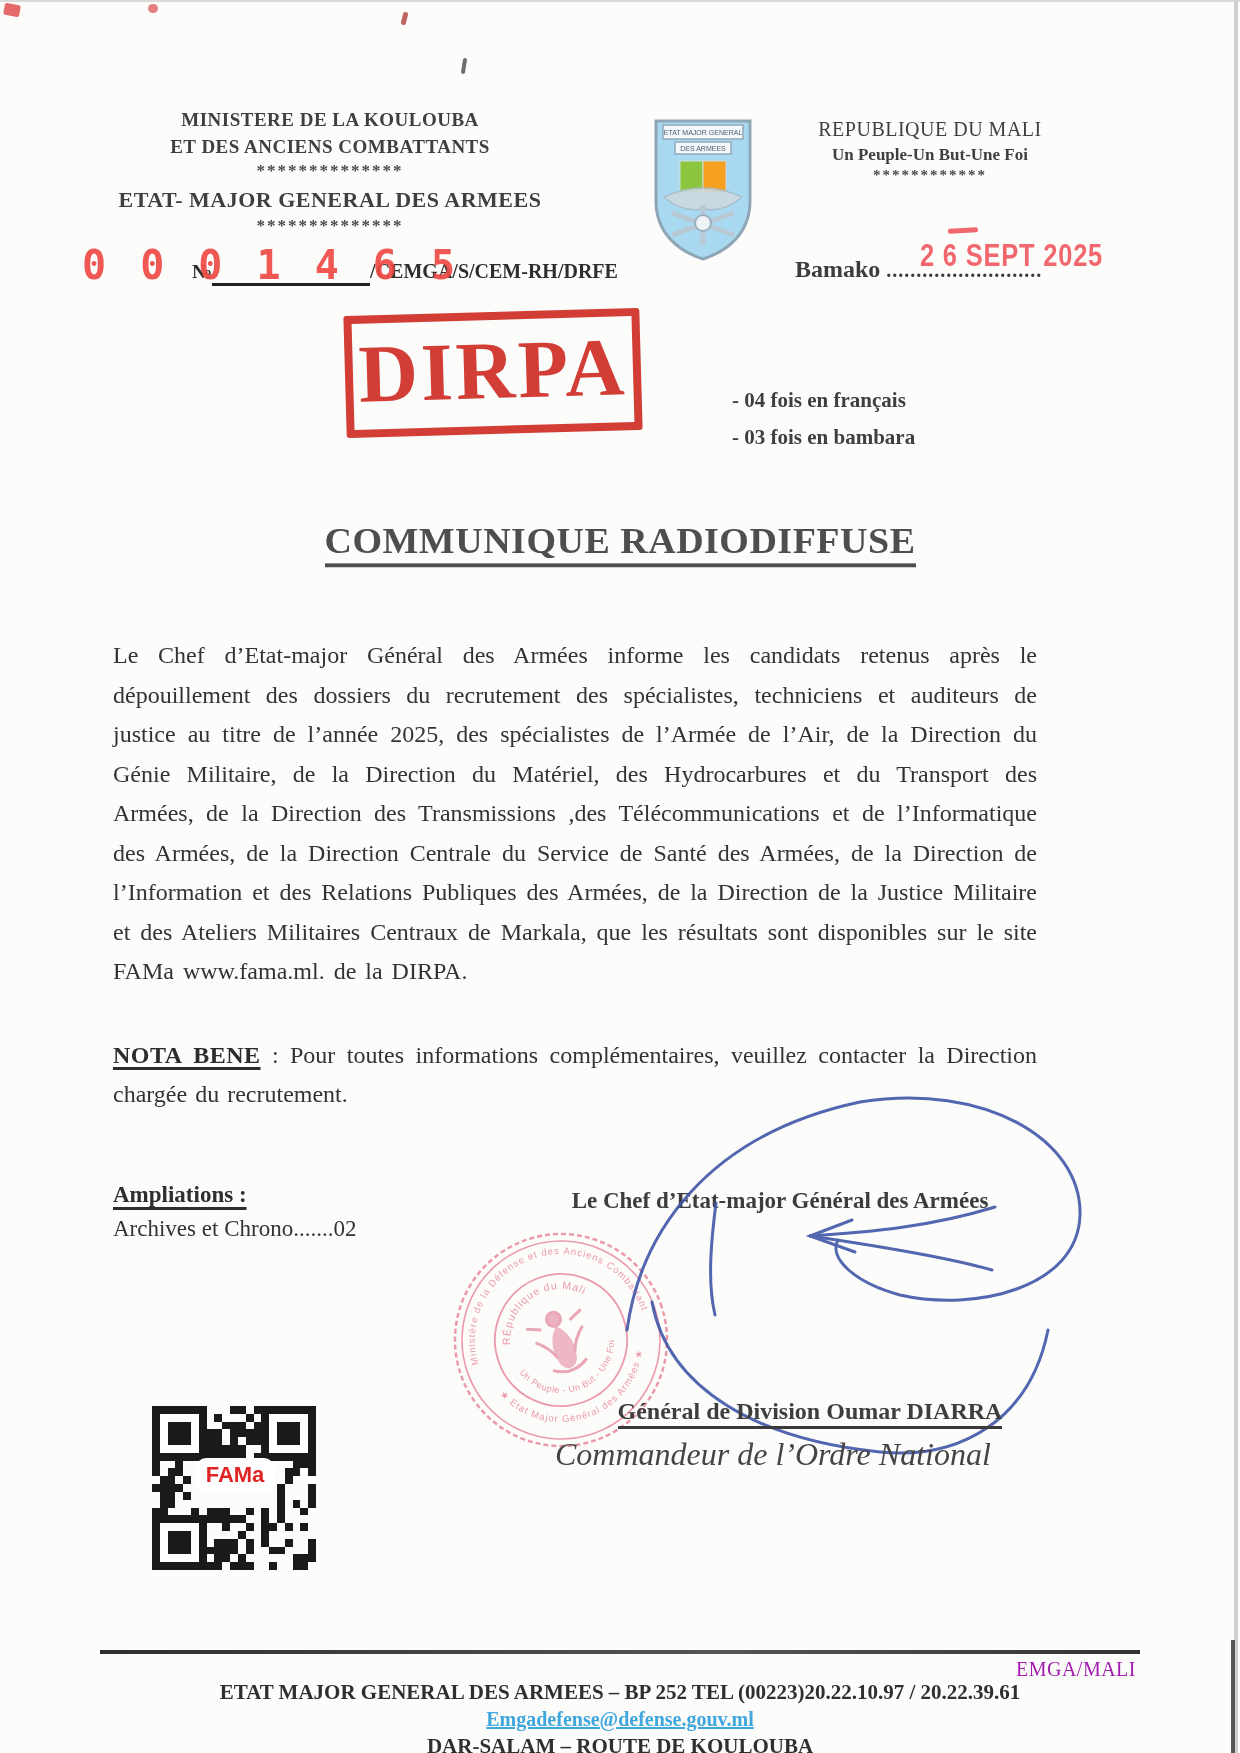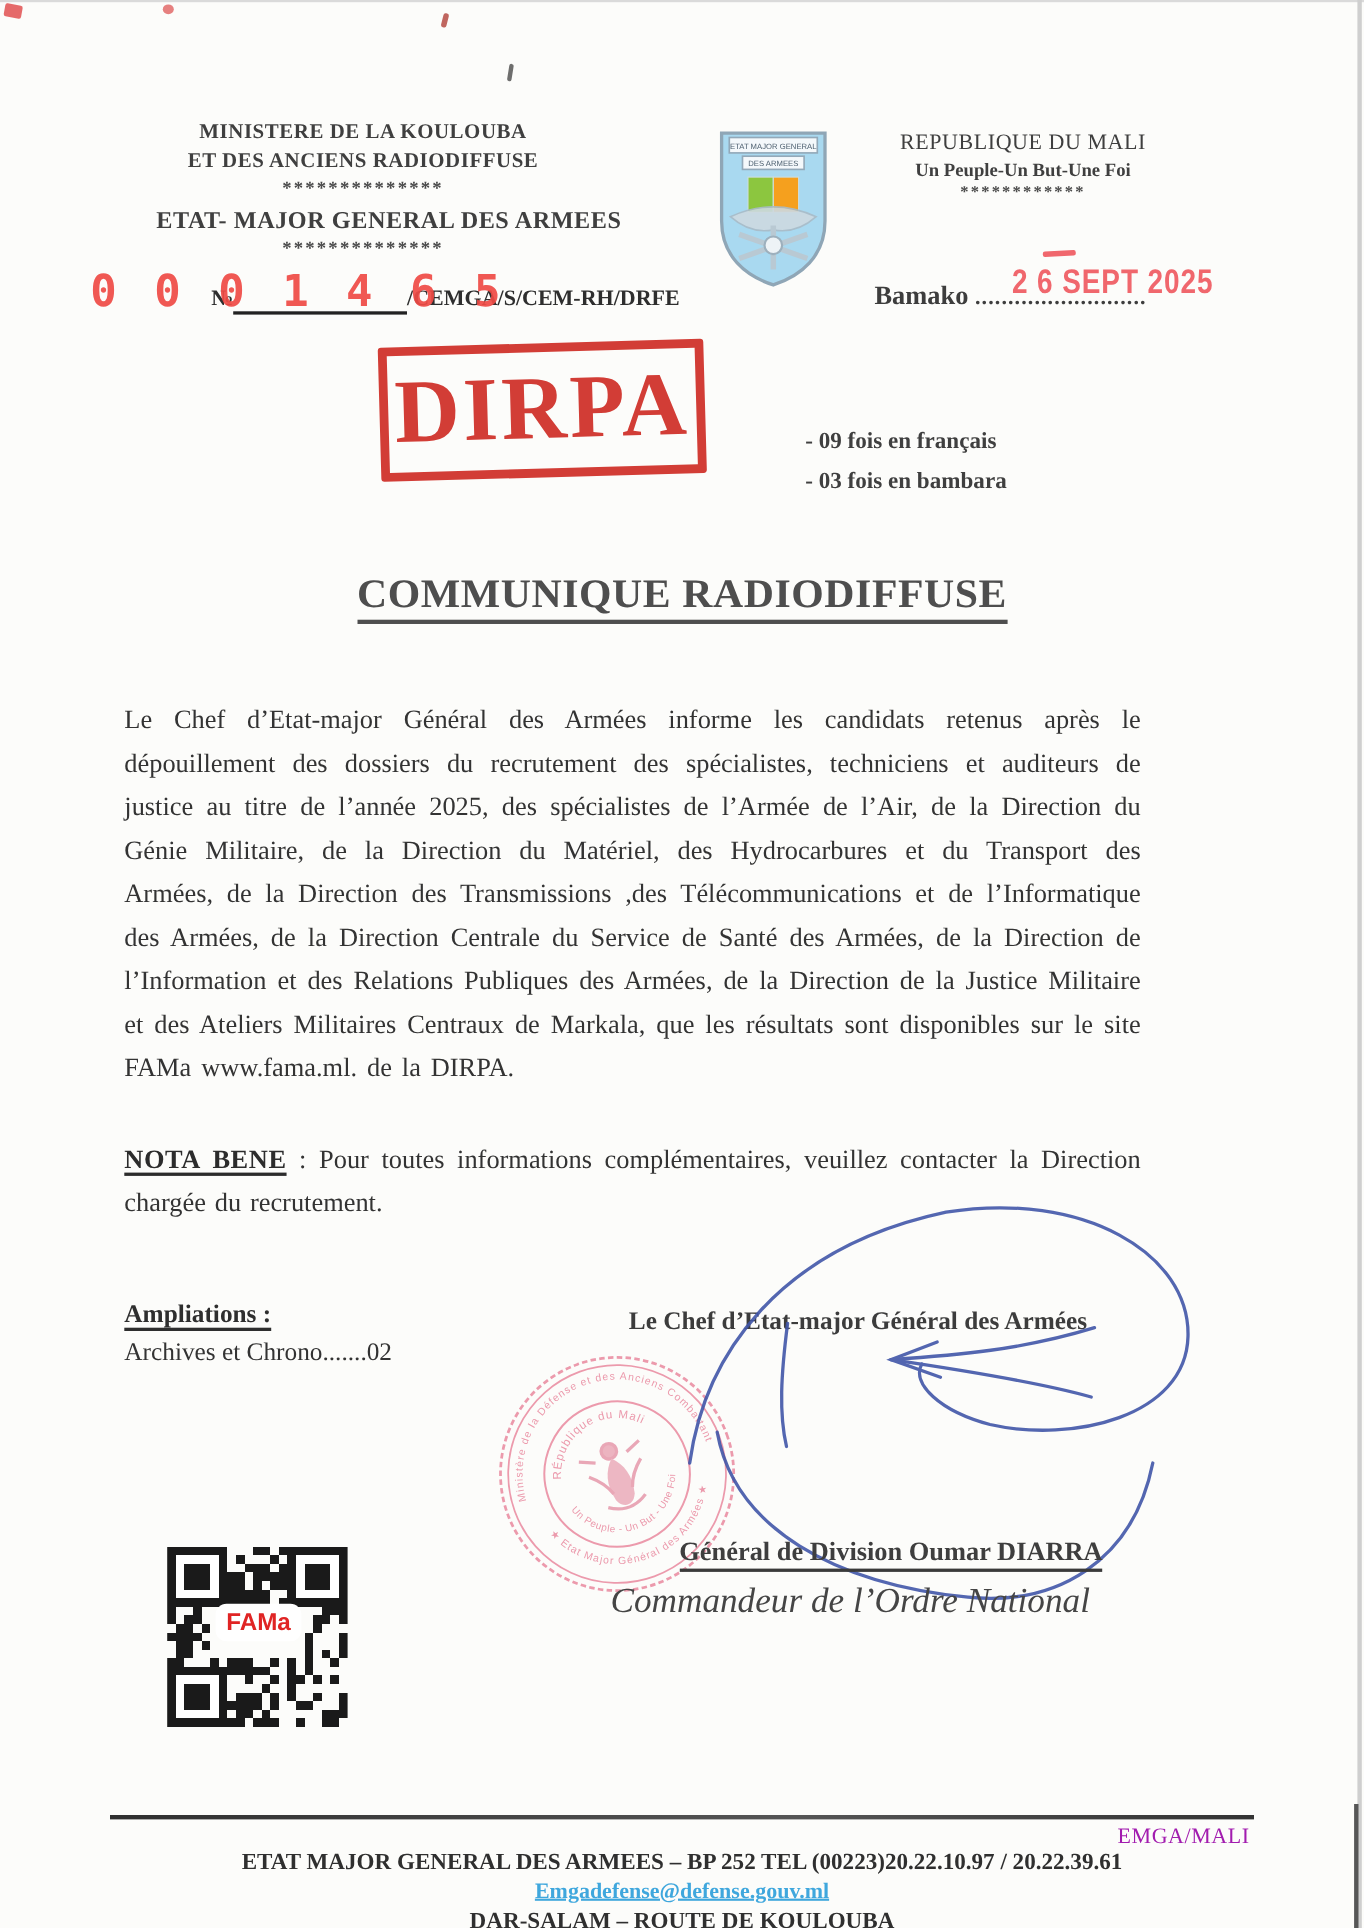--- a/index.html
+++ b/index.html
@@ -6,21 +6,21 @@
   #page{
     position:relative;width:1240px;height:1753px;background:#fcfcfa;
     font-family:"Liberation Serif",serif;color:#333;overflow:hidden;
     box-shadow:0 0 6px rgba(0,0,0,.2);
   }
   .abs{position:absolute;}
   
   .hdr-left{left:95px;top:106px;width:470px;text-align:center;color:#3f3f3f;}
   .hdr-left .l1{font-size:19px;font-weight:bold;letter-spacing:.5px;line-height:27px;}
   .hdr-left .stars{font-size:17px;font-weight:bold;letter-spacing:2px;line-height:22px;color:#4a4a4a;}
-  .hdr-left .l2{font-size:22px;font-weight:bold;letter-spacing:.5px;line-height:30px;margin-top:3px;text-align:right;}
+  .hdr-left .l2{font-size:22px;font-weight:bold;letter-spacing:.5px;line-height:30px;margin-top:3px;}
   .hdr-right{left:790px;top:118px;width:280px;text-align:center;color:#3f3f3f;}
   .hdr-right .l1{font-size:20px;font-weight:normal;letter-spacing:.5px;}
   .hdr-right .l2{font-size:17px;font-weight:bold;margin-top:4px;}
   .hdr-right .stars{font-size:15px;font-weight:bold;letter-spacing:2px;margin-top:2px;color:#4a4a4a;}
   
   .ref{left:88px;top:250px;height:50px;width:520px;}
   .ref .black{position:absolute;left:104px;top:10px;font-size:20px;font-weight:bold;color:#2e2e2e;white-space:nowrap;}
   .ref .uline{display:inline-block;width:158px;border-bottom:3px solid #222;}
   .ref .redno{position:absolute;left:-6px;top:-8px;font-family:"DejaVu Sans Mono",monospace;
     font-size:40px;font-weight:bold;color:#ef4b45;letter-spacing:5px;opacity:.92;white-space:nowrap;}
@@ -74,21 +74,21 @@
   .spk3{left:402px;top:12px;width:5px;height:13px;background:#b04038;border-radius:2px;transform:rotate(14deg);opacity:.8;}
   .spk4{left:462px;top:58px;width:4px;height:16px;background:#4a4a4a;border-radius:2px;transform:rotate(9deg);opacity:.8;}
 </style>
 </head>
 <body>
 
 <div id="page">
 
   <div class="abs hdr-left">
     <div class="l1">MINISTERE DE LA KOULOUBA</div>
-    <div class="l1">ET DES ANCIENS RADIODIFFUSE</div>
+    <div class="l1">ET DES ANCIENS COMBATTANTS</div>
     <div class="stars">**************</div>
     <div class="l2">ETAT- MAJOR GENERAL DES ARMEES</div>
     <div class="stars">**************</div>
   </div>
 
   <svg class="abs" style="left:650px;top:115px;" width="106" height="148" viewBox="0 0 106 148">
     <path d="M6 6 H100 V86 C100 118 78 136 53 144 C28 136 6 118 6 86 Z" fill="#a9d9f0" stroke="#8fa6b6" stroke-width="3"></path>
     <rect x="13" y="10" width="80" height="14" fill="#f4f8fb" stroke="#93a9b9" stroke-width="1.5"></rect>
     <rect x="25" y="27" width="56" height="12" fill="#f4f8fb" stroke="#93a9b9" stroke-width="1.5"></rect>
     <text x="53" y="20" font-size="7" text-anchor="middle" fill="#4e6070" font-family="Liberation Sans, sans-serif">ETAT MAJOR GENERAL</text>
@@ -117,21 +117,21 @@
     <span>Bamako </span><span class="dots">..........................</span>
   </div>
   <div class="abs datedash"></div>
   <div class="abs datestamp">2 6  SEPT  2025</div>
 
   <div class="abs dirpa">
     <span>DIRPA</span>
   </div>
 
   <div class="abs fois">
-    <div>- 09 fois en français</div>
+    <div>- 04 fois en français</div>
     <div>- 03 fois en bambara</div>
   </div>
 
   <div class="abs title-wrap">
     <span>COMMUNIQUE RADIODIFFUSE</span>
   </div>
 
   <div class="abs bodytxt">Le Chef d’Etat-major Général des Armées informe les candidats retenus après le dépouillement des dossiers du recrutement des spécialistes, techniciens et auditeurs de justice au titre de l’année 2025,  des spécialistes de l’Armée de l’Air, de la Direction du Génie Militaire, de la Direction du Matériel, des Hydrocarbures et du Transport des Armées, de la Direction des Transmissions ,des Télécommunications et de l’Informatique des Armées, de la Direction Centrale du Service de Santé des Armées, de la Direction de l’Information et des Relations Publiques des Armées, de la Direction de la Justice Militaire et des Ateliers Militaires Centraux de Markala, que les résultats sont disponibles sur le site FAMa www.fama.ml. de la DIRPA.</div>
 
   <div class="abs nota">

